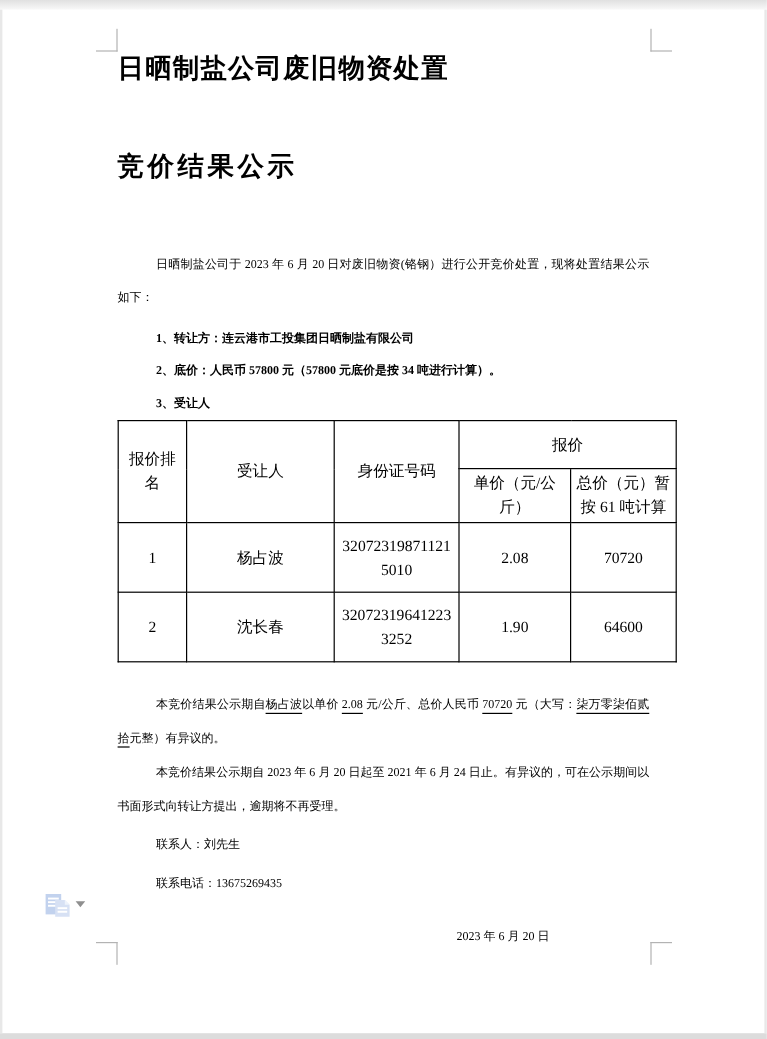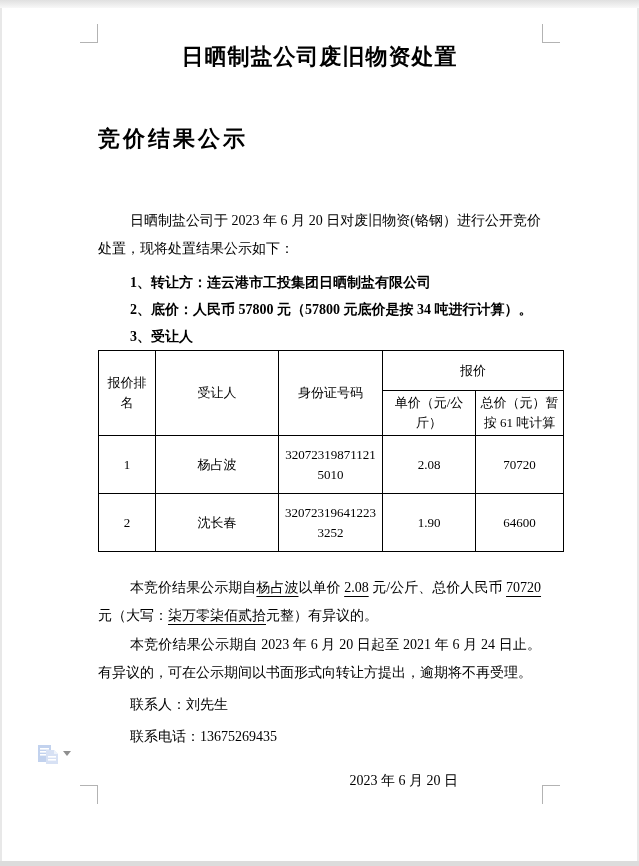--- a/index.html
+++ b/index.html
@@ -25,29 +25,29 @@
   .crop.tr { left:542px; top:24px;  border-left:1px solid #b3b3b3;  border-bottom:1px solid #b3b3b3; }
   .crop.bl { left:80px;  top:785px; border-right:1px solid #b3b3b3; border-top:1px solid #b3b3b3; }
   .crop.br { left:542px; top:785px; border-left:1px solid #b3b3b3;  border-top:1px solid #b3b3b3; }
 
   .content { position:absolute; left:98px; top:0; width:443px; }
 
   .doc-title {
     margin: 42px 0 0 0;
     font-size: 22px; font-weight: bold;
     letter-spacing: 1px;
-    text-align: center; line-height: 30px;
+    line-height: 30px;
   }
   .doc-subtitle {
     margin: 52px 0 0 0;
     font-size: 22px; font-weight: bold;
     letter-spacing: 3px;
     line-height: 30px;
   }
-  p { margin:0; font-size:14px; line-height:28px; text-align: justify; }
+  p { margin:0; font-size:10px; line-height:28px; text-align: justify; }
   .ind { text-indent: 32px; }
   .intro { margin-top: 53px; }
   .items p { line-height: 27px; }
   .items { margin-top: 6px; font-weight: bold; }
 
   table.bid {
     border-collapse: collapse;
     table-layout: fixed;
     width: 465px;
   }

